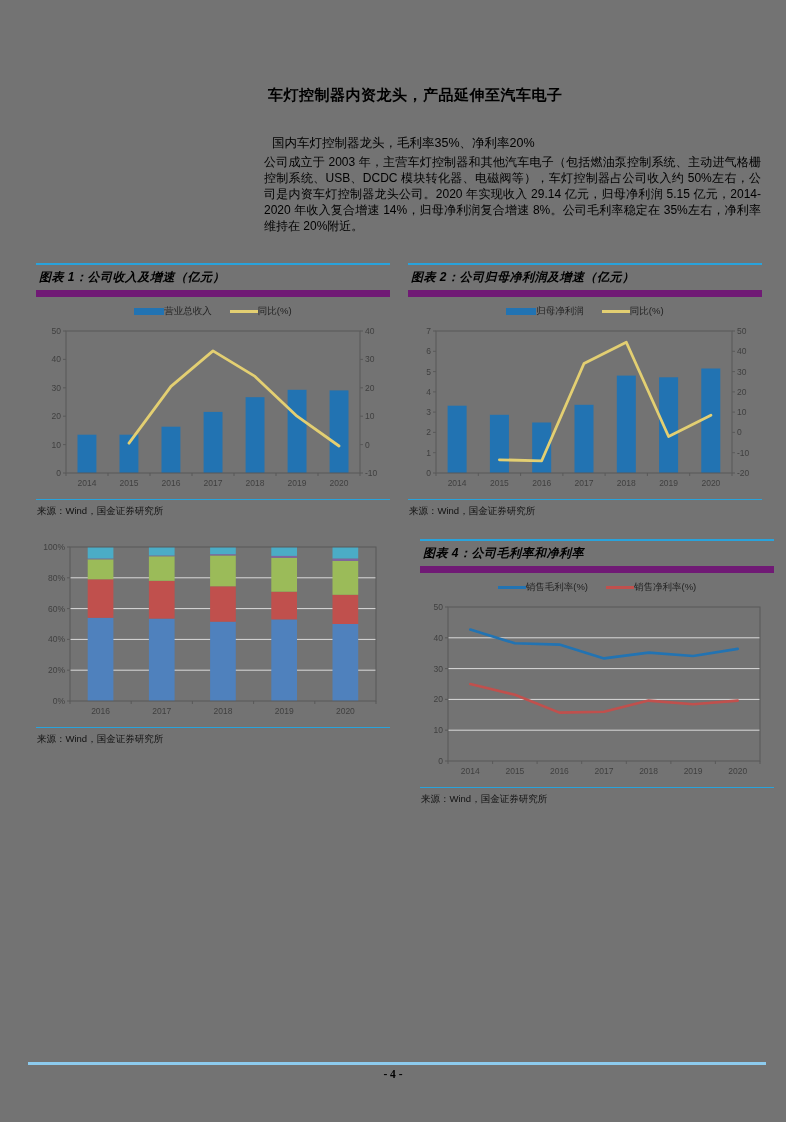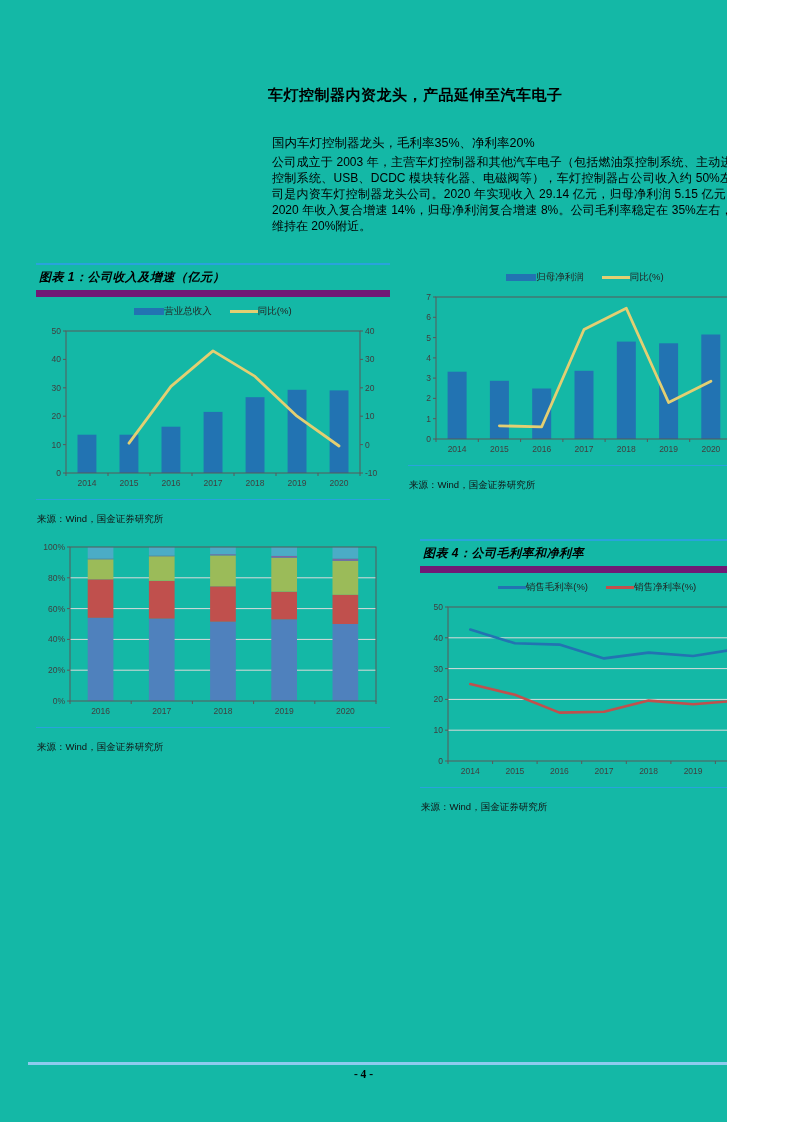--- a/index.html
+++ b/index.html
@@ -1,34 +1,34 @@
 <!DOCTYPE html>
 <html><head>
 <meta charset="utf-8">
 <style>
   html,body{margin:0;padding:0;background:#fff;}
-  .page{position:relative;width:727px;height:1122px;background:#14b8a6;overflow:hidden;
+  .page{position:relative;width:786px;height:1122px;background:#737373;overflow:hidden;
         font-family:"Liberation Sans","DejaVu Sans",sans-serif;color:#000;}
   .doc-title{position:absolute;left:268px;top:86px;margin:0;font-size:15px;font-weight:bold;letter-spacing:.5px;}
   .doc-subtitle{position:absolute;left:268px;top:131px;margin:4px;font-size:12.5px;font-weight:normal;}
-  .doc-body{position:absolute;left:272px;top:155px;width:497px;margin:0;font-size:12px;line-height:1.33;text-align:justify;}
+  .doc-body{position:absolute;left:264px;top:155px;width:497px;margin:0;font-size:12px;line-height:1.33;text-align:justify;}
   .figure{position:absolute;width:354px;}
   #fig-0{left:36px;top:263px;}  #fig-1{left:408px;top:263px;}
   #fig-2{left:36px;top:539px;}  #fig-3{left:420px;top:539px;}
   .figure-title{border-top:2px solid #29A3DC;border-bottom:7px solid #701a75;
         padding:4px 3px 4px;font-size:12px;font-weight:bold;font-style:italic;letter-spacing:.5px;}
   .legend{display:flex;justify-content:center;align-items:center;gap:18px;height:24px;font-size:9.5px;color:#222;margin-top:2px;}
   .legend.tight{gap:9px;font-size:9px;}
   .legend-item{display:inline-flex;align-items:center;}
   .swatch{display:inline-block;}
   .swatch.br{width:30px;height:7px;}
   .swatch.ln{width:28px;height:3px;}
   .swatch.sq{width:8px;height:8px;}
   .chart-host{line-height:0;}
-  .figure-source{border-top:1px solid #29A3DC;margin-top:4px;padding:13px 1px 0;font-size:9.5px;color:#111;}
+  .figure-source{border-top:1px solid #29A3DC;margin-top:4px;padding:5px 1px 0;font-size:9.5px;color:#111;}
   .footer-line{position:absolute;left:28px;top:1062px;width:738px;height:3px;background:#8DCBEE;}
   .page-number{position:absolute;left:0;top:1068px;width:100%;text-align:center;
         font-family:"Liberation Serif","DejaVu Serif",serif;font-size:11.5px;font-weight:bold;}
 </style>
 </head>
 <body>
 
 <div class="page">
   <h1 class="doc-title">车灯控制器内资龙头，产品延伸至汽车电子</h1>
   <h2 class="doc-subtitle">国内车灯控制器龙头，毛利率35%、净利率20%</h2>
@@ -93,20 +93,21 @@
           <text x="135.0" y="163" text-anchor="middle" font-size="8.5" fill="#404040">2016</text>
           <text x="177.0" y="163" text-anchor="middle" font-size="8.5" fill="#404040">2017</text>
           <text x="219.0" y="163" text-anchor="middle" font-size="8.5" fill="#404040">2018</text>
           <text x="261.0" y="163" text-anchor="middle" font-size="8.5" fill="#404040">2019</text>
           <text x="303.0" y="163" text-anchor="middle" font-size="8.5" fill="#404040">2020</text>
         </svg></div>
     <div class="figure-source">来源：Wind，国金证券研究所</div>
   </div>
 
   <div class="figure" id="fig-1">
+    <div class="figure-title">图表 2：公司归母净利润及增速（亿元）</div>
     <div class="legend" id="legend-1">
         <span class="legend-item">
           <span class="swatch br" style="background: rgb(34, 115, 178);"></span>
           <span>归母净利润</span>
         </span>
         <span class="legend-item">
           <span class="swatch ln" style="background: rgb(227, 207, 114);"></span>
           <span>同比(%)</span>
         </span>
       </div>

